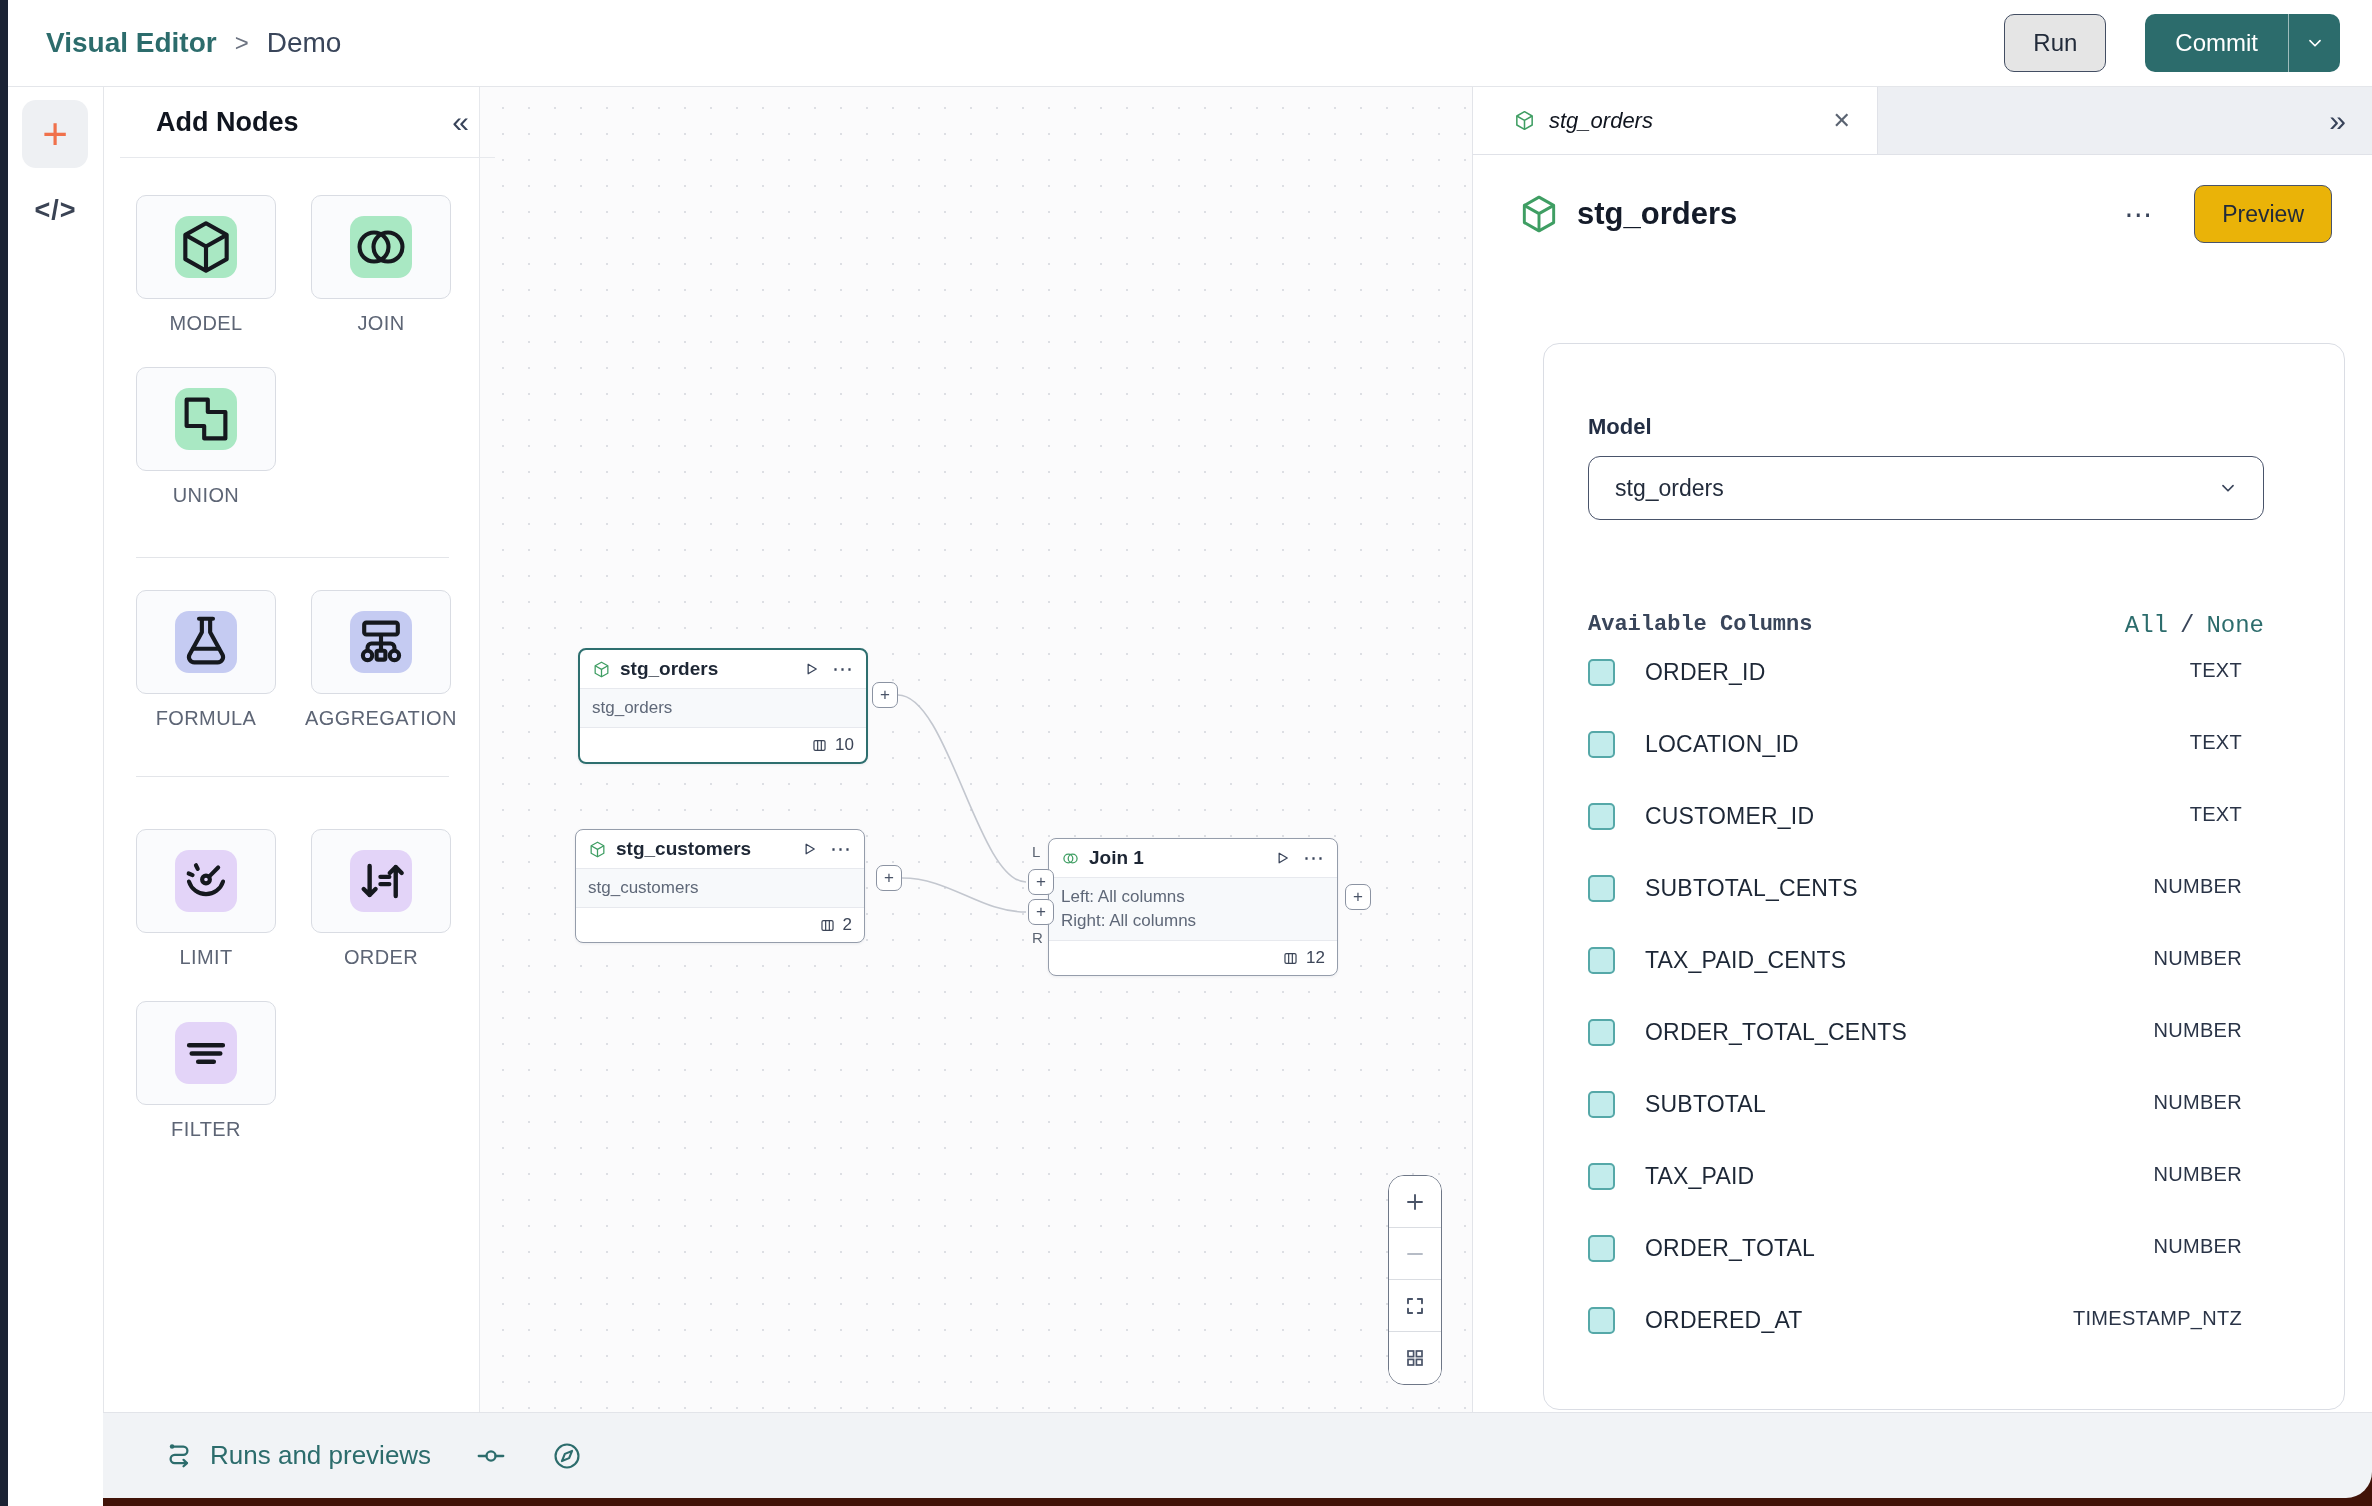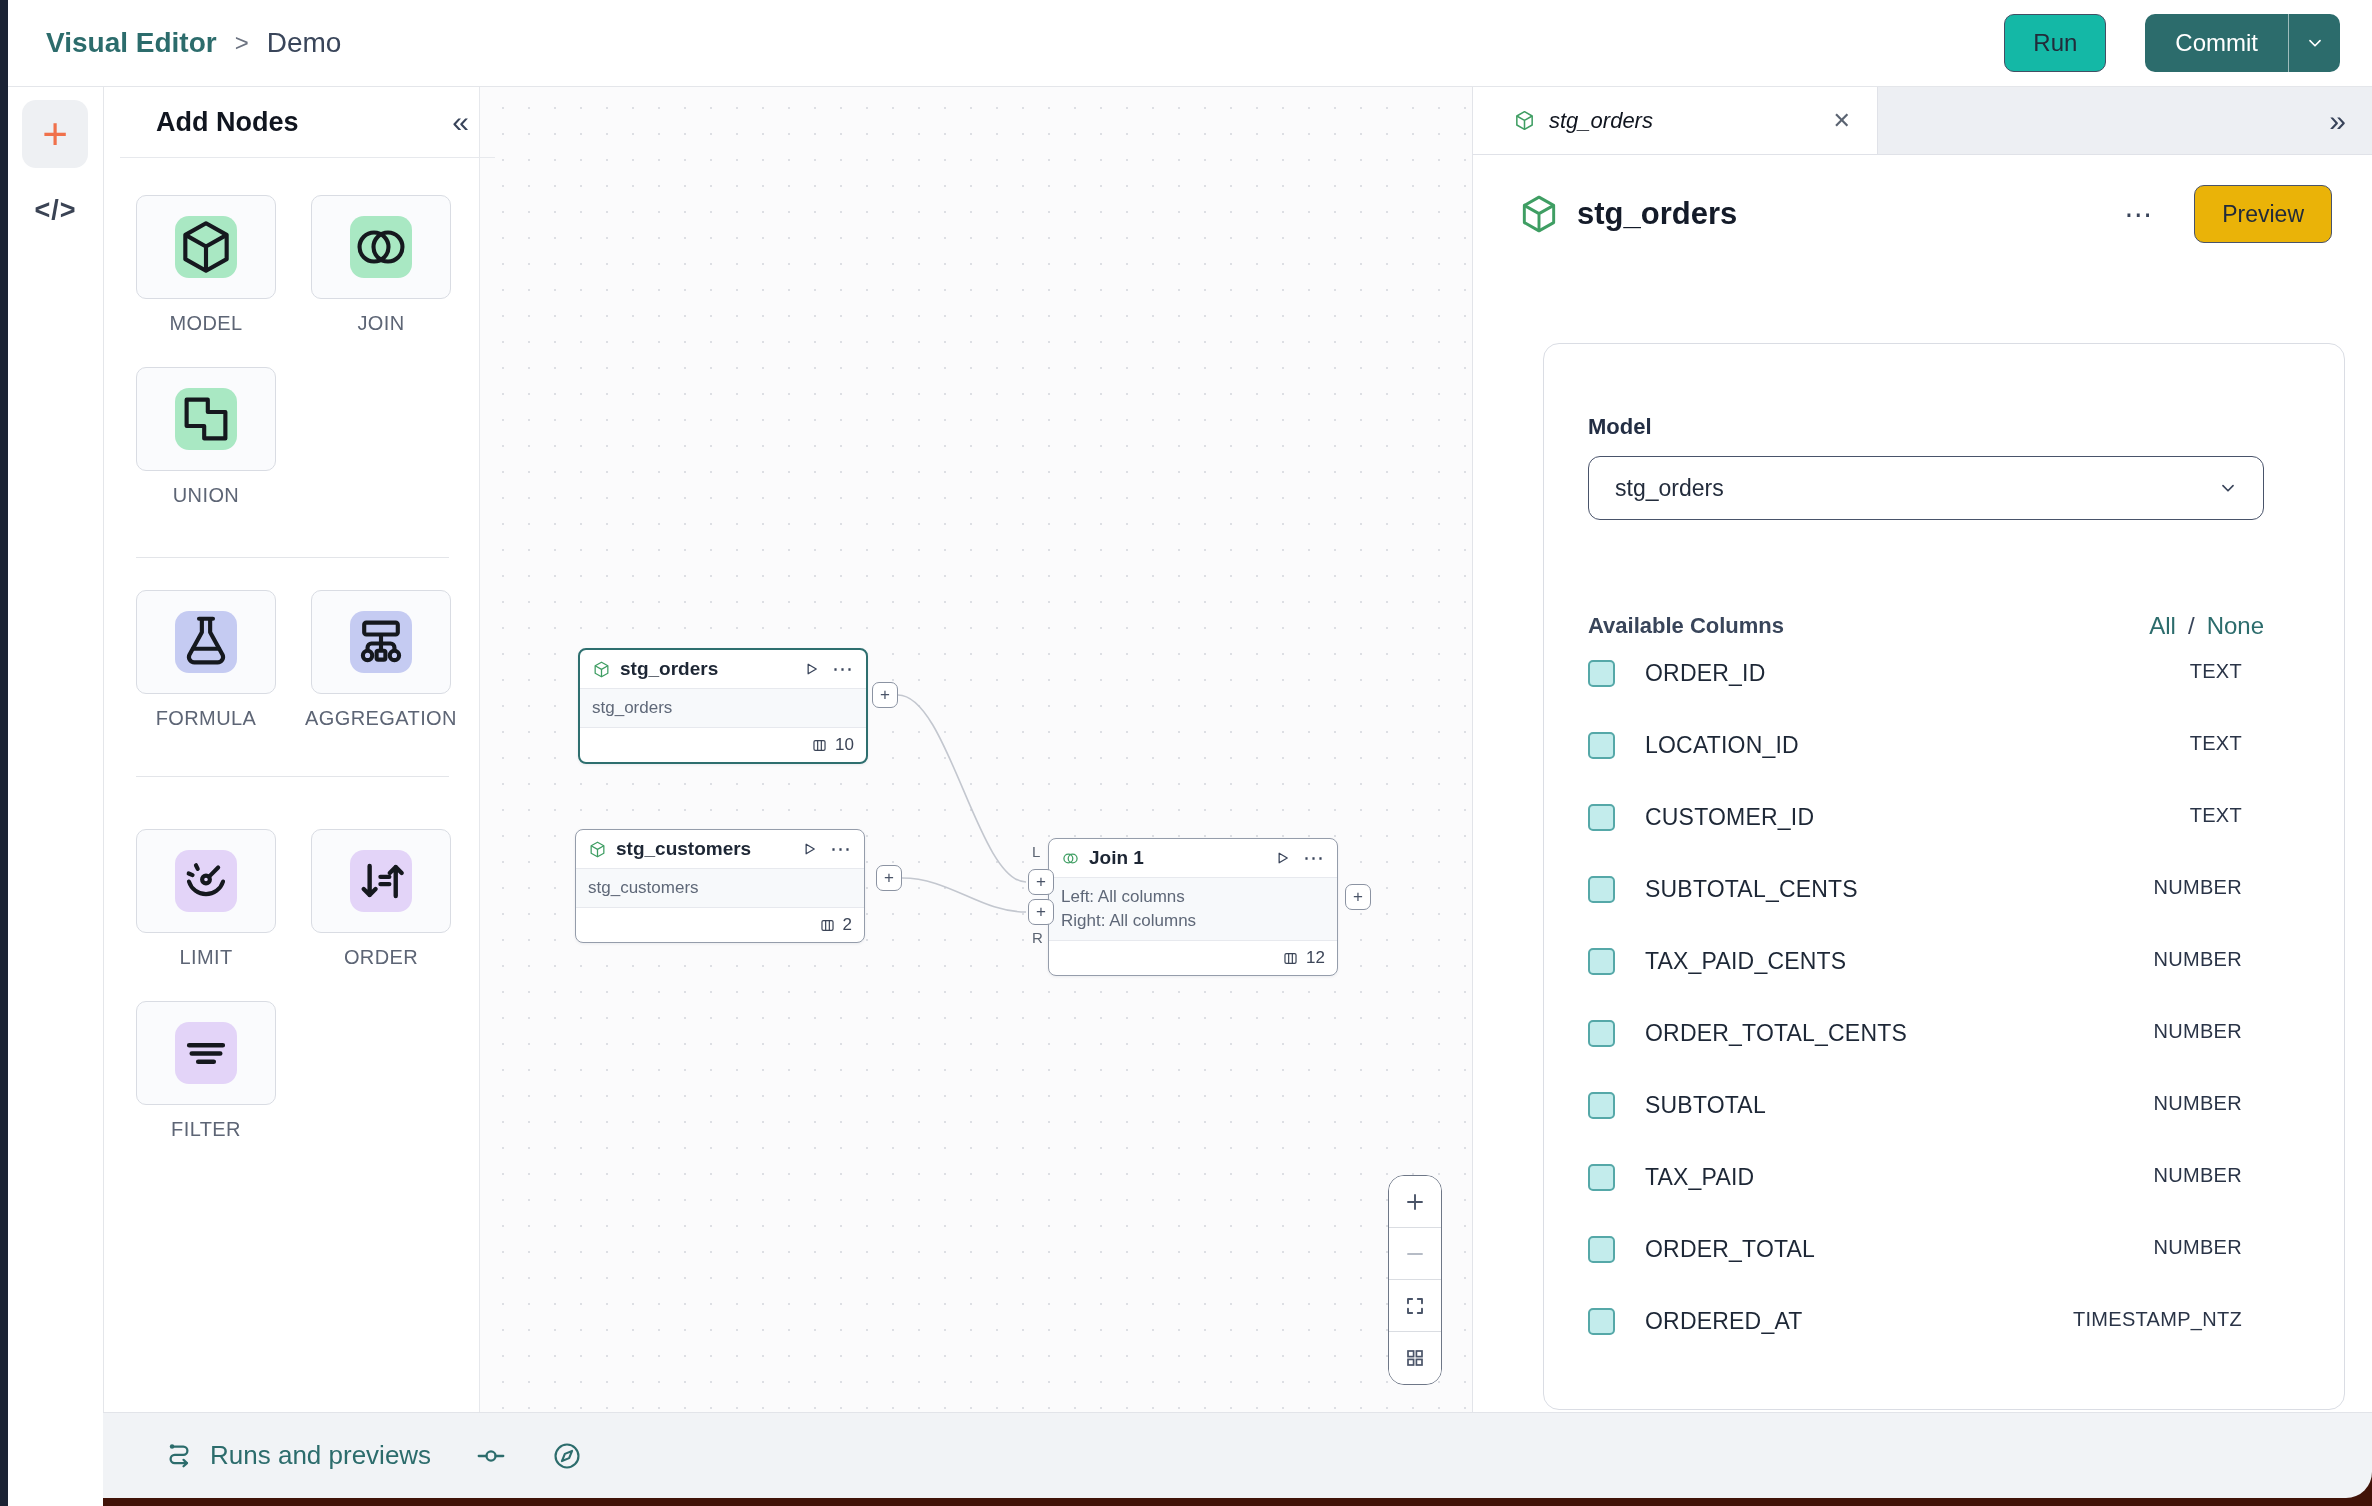--- a/index.html
+++ b/index.html
@@ -12,21 +12,21 @@
   .bottom-strip { position:absolute; left:0; right:0; bottom:0; height:8px; background:#411308; z-index:0; }
   .corner-reveal { position:absolute; right:0; bottom:0; width:70px; height:48px; background:#411308; z-index:0; }
 
   
   .topbar { position:absolute; left:8px; right:0; top:0; height:87px; background:#fff;
     border-bottom:1px solid #e4e6ea; display:flex; align-items:center; padding:0 32px 0 38px; z-index:4; }
   .crumb-root { color:#2c6c6c; font-weight:700; font-size:28px; cursor:pointer; }
   .crumb-sep { color:#6b7280; font-size:24px; margin:0 18px; }
   .crumb-cur { color:#39455a; font-weight:400; font-size:28px; }
   .topbar-right { margin-left:auto; display:flex; align-items:center; gap:18px; }
-  .btn-run { height:58px; padding:0 28px; background:#14b8a6; border:1.5px solid #434e63; border-radius:10px;
+  .btn-run { height:58px; padding:0 28px; background:#e5e5e5; border:1.5px solid #434e63; border-radius:10px;
     font-size:24px; color:#222b3a; font-family:inherit; cursor:pointer; }
   .btn-commit-group { display:flex; height:58px; border-radius:10px; overflow:hidden;margin-left:21px; }
   .btn-commit { background:#2c6c6c; color:#fff; border:none; padding:0 30px; font-size:24px; font-family:inherit; cursor:pointer; }
   .btn-commit-caret { background:#2c6c6c; color:#fff; border:none; border-left:1px solid rgba(255,255,255,.55);
     width:52px; display:flex; align-items:center; justify-content:center; cursor:pointer; }
   .btn-commit-caret .ic { width:22px; height:22px; color:#fff; }
 
   
   .left-rail { position:absolute; left:8px; top:87px; width:95px; bottom:0; background:#fff; z-index:3; }
   .rail-add { position:absolute; left:14px; top:13px; width:66px; height:68px; background:#eef0f3; border:none;
@@ -105,21 +105,21 @@
   .btn-preview { height:58px; padding:0 27px; background:#eab308; border:1.4px solid #49536a; border-radius:10px;
     font-size:23px; color:#222b3a; cursor:pointer; font-family:inherit; }
   .config-card { position:absolute; left:70px; top:256px; width:802px; height:1067px; border:1.3px solid #dadde4;
     border-radius:16px; overflow:hidden; background:#fff; }
   .card-inner { padding:70px 80px 0 44px; }
   .model-label { font-size:22px; font-weight:700; color:#232e44; }
   .model-select { margin-top:16px; height:64px; border:1.4px solid #49536a; border-radius:12px;
     display:flex; align-items:center; padding:0 24px 0 26px; cursor:pointer; background:#fff; }
   .model-value { font-size:23px; color:#232c3c; }
   .model-select .ic { margin-left:auto; width:22px; height:22px; color:#39445a; }
-  .cols-head { margin-top:92px; display:flex; align-items:center; }
+  .cols-head { margin-top:92px; display:flex; align-items:flex-start;font-family:Liberation Mono, monospace; }
   .cols-title { font-size:22px; font-weight:700; color:#39455a; }
   .cols-links { margin-left:auto; display:flex; align-items:baseline; gap:12px; font-size:24px; }
   .link-teal { color:#2c6c6c; cursor:pointer; background:none; border:none; font-size:24px; font-family:inherit; }
   .cols-slash { color:#39455a; }
   .col-list { margin-top:20px; padding-right:22px; }
   .col-row { height:72px; display:flex; align-items:flex-start; cursor:pointer; }
   .cb { width:27px; height:27px; border-radius:5px; background:#c3ecec; border:2px solid #55a8a8; flex:none; cursor:pointer; }
   .col-name { margin-left:30px; font-size:23px; color:#1d2736; letter-spacing:.2px; flex:1; }
   .col-type { font-size:20px; color:#2a3447; letter-spacing:.3px; }
 

